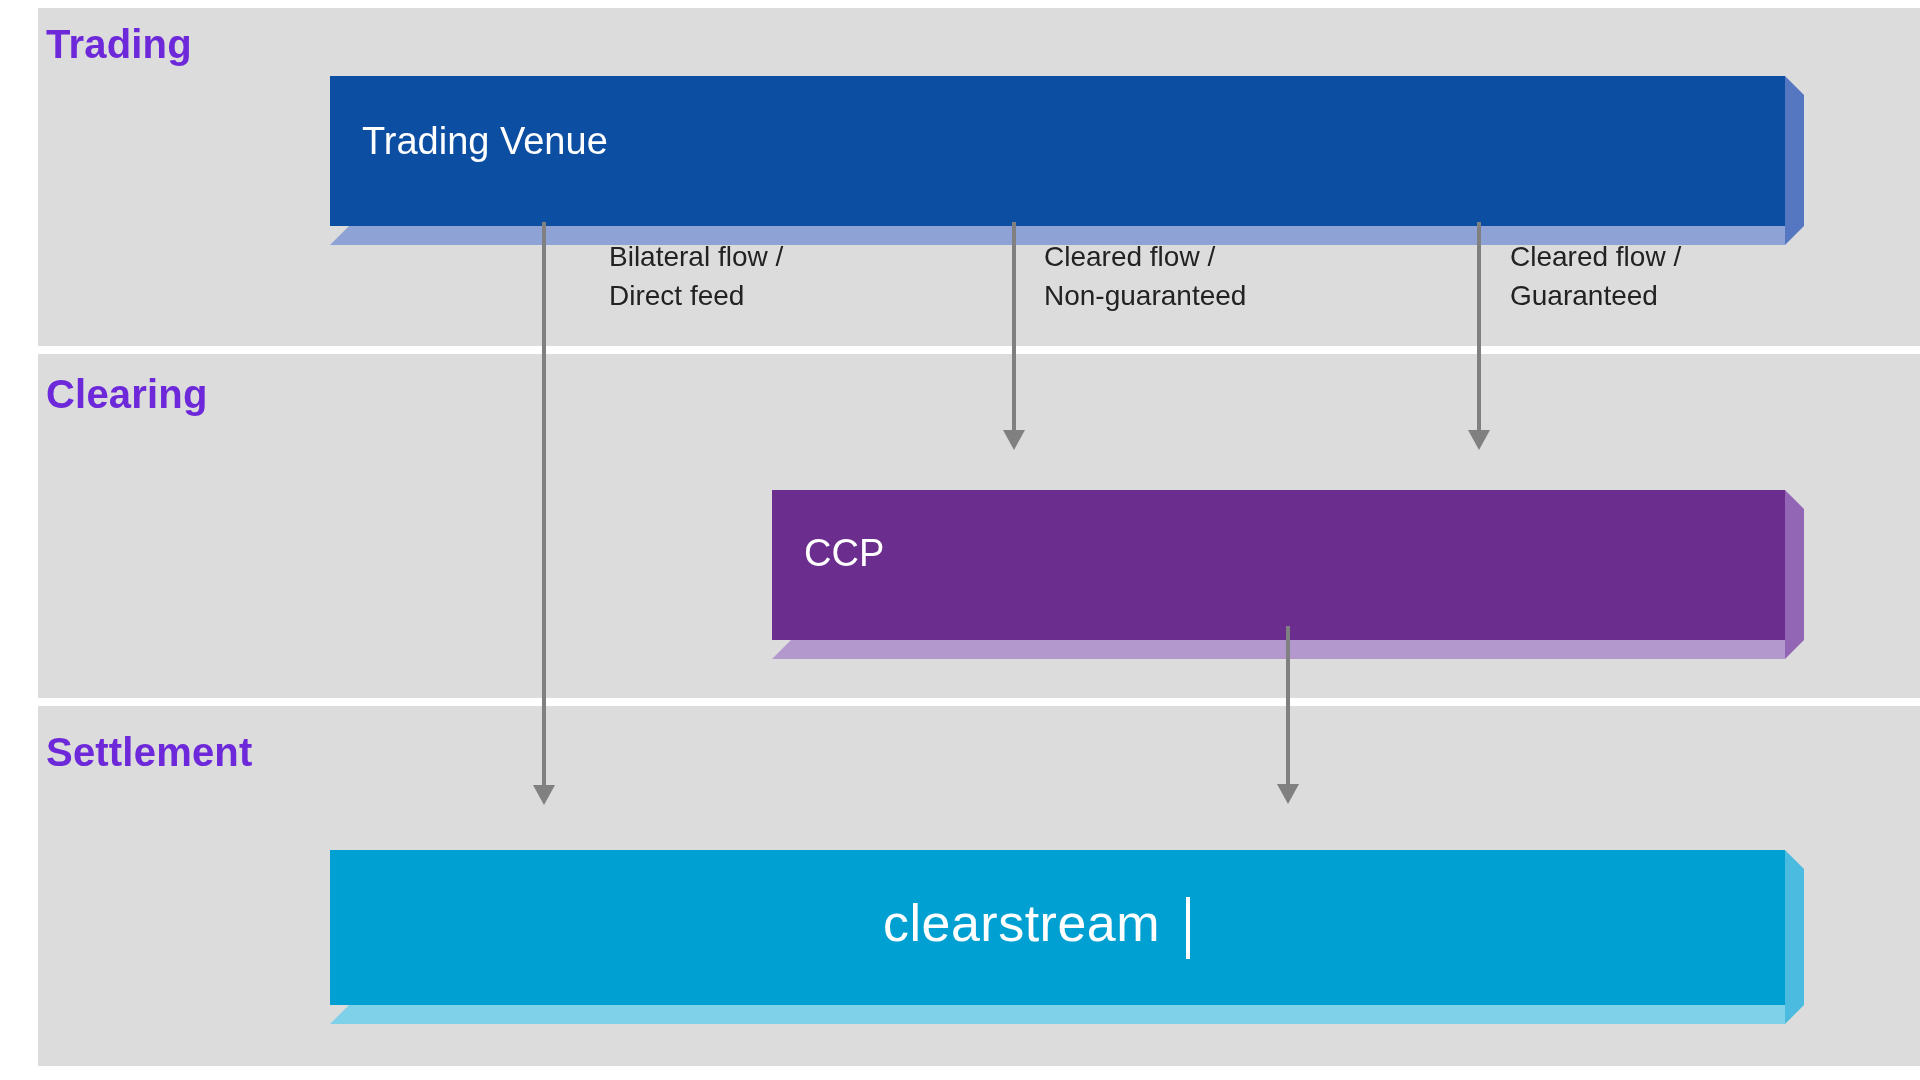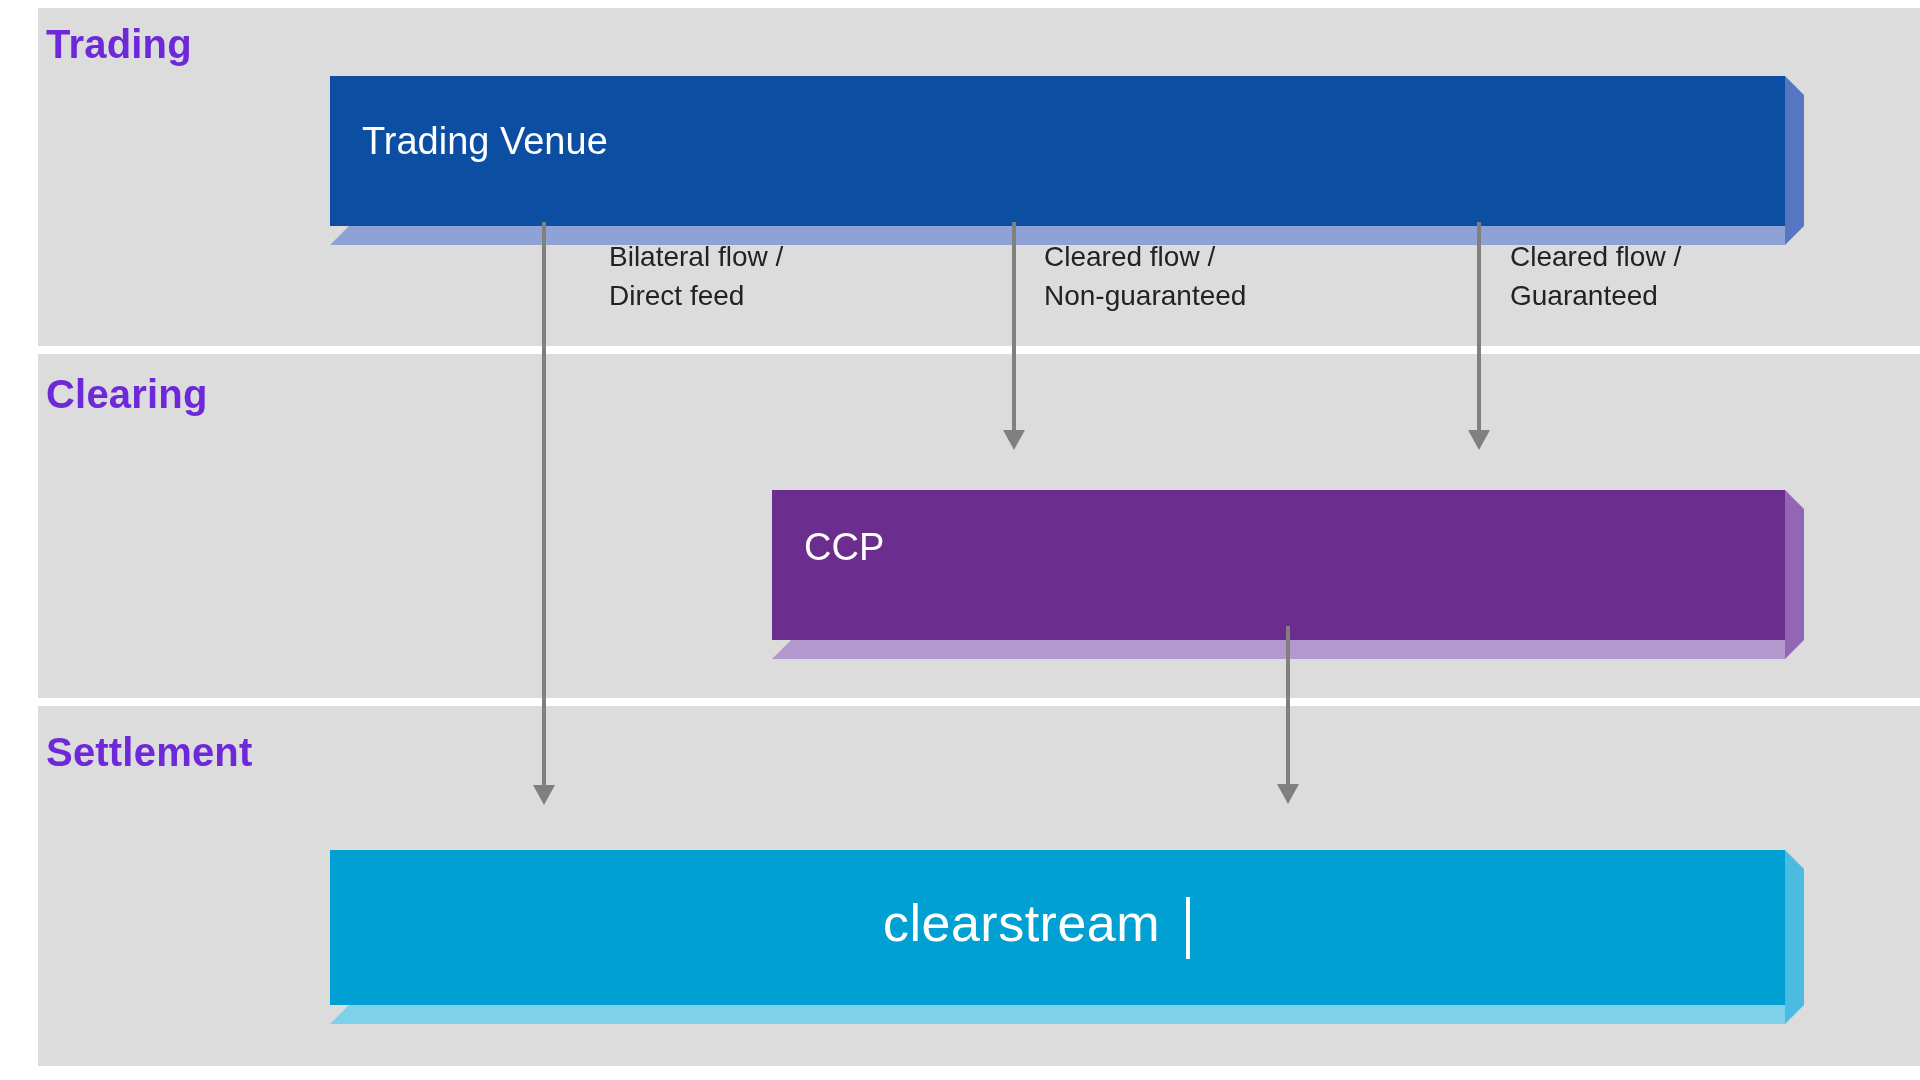--- a/index.html
+++ b/index.html
@@ -111,21 +111,21 @@
   #ccp-box {
     left: 772px;
     top: 452px;
     width: 1013px;
     height: 150px;
   }
   #ccp-box .face   { background: #6B2D8E; }
   #ccp-box .side   { background: #9266b4; }
   #ccp-box .bottom { background: #b398cd; }
   #ccp-box .corner { background: #9266b4; }
-  #ccp-box .label  { left: 32px; top: 36px; }
+  #ccp-box .label  { left: 32px; top: 42px; }
 
   
   #clearstream-box {
     left: 330px;
     top: 812px;
     width: 1455px;
     height: 155px;
   }
   #clearstream-box .face   { background: #00A0D2; }
   #clearstream-box .side   { background: #4cbbe0; }

